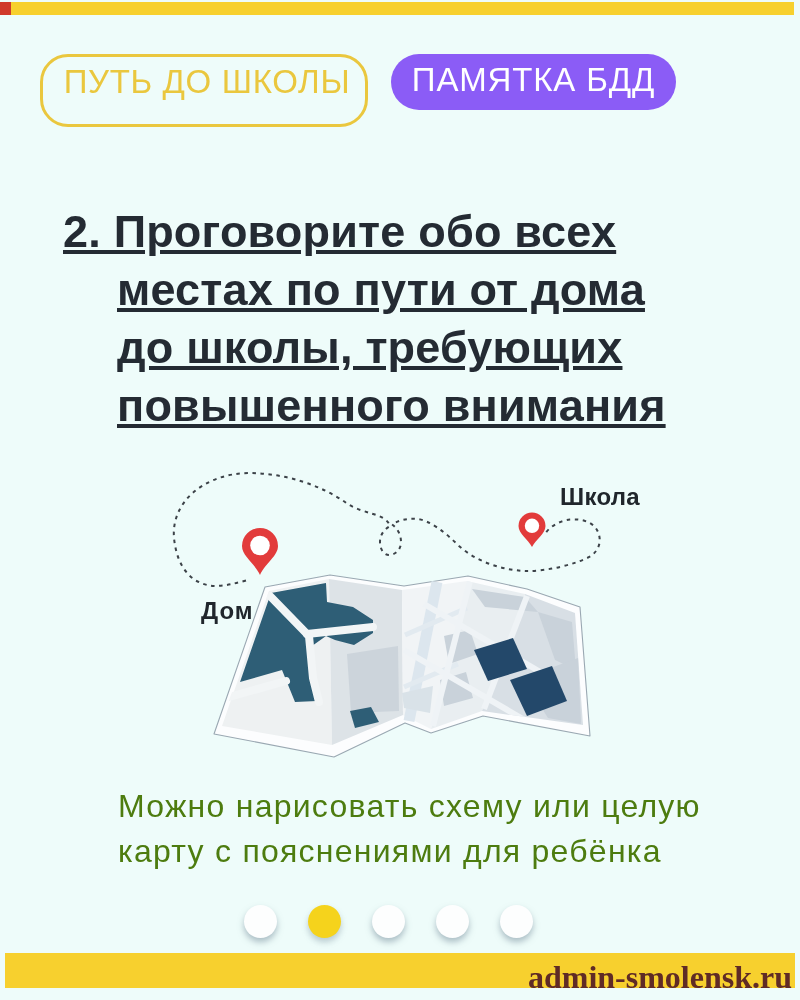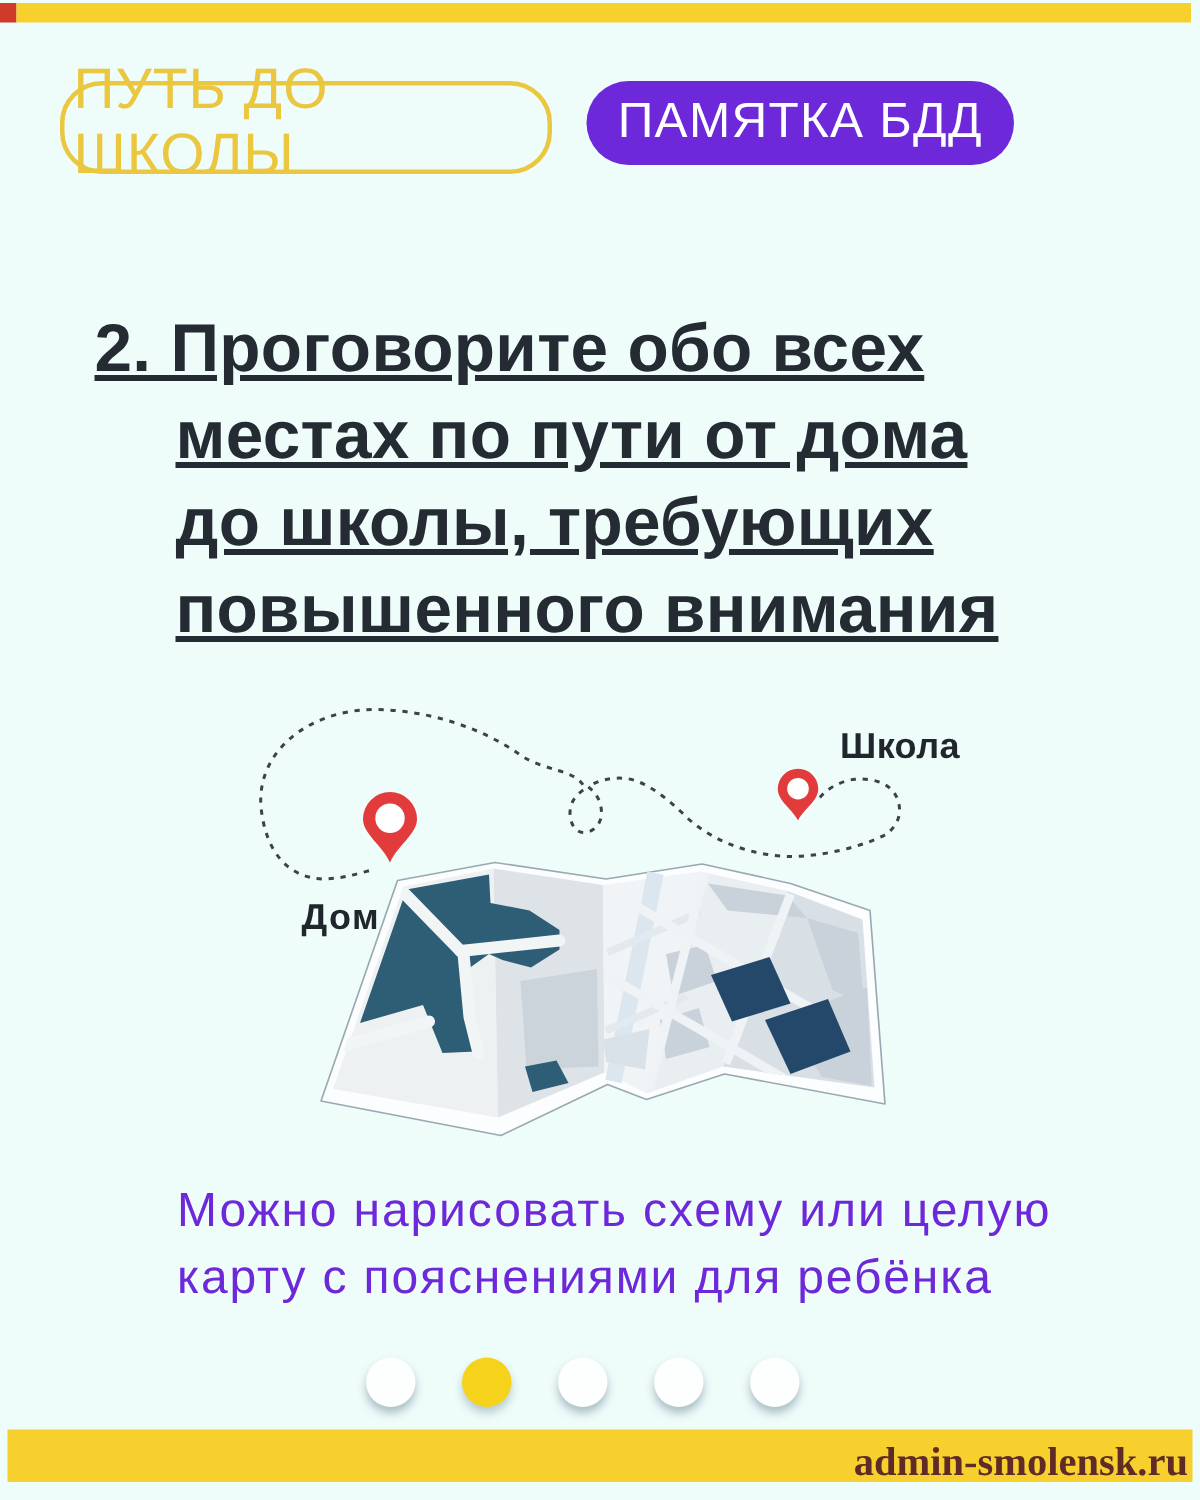--- a/index.html
+++ b/index.html
@@ -9,24 +9,24 @@
 </style>
 </head>
 <body>
 
 <div class="abs" style="left:0;top:2px;width:11px;height:13px;background:#d03a2b;"></div>
 
 <div class="abs" style="left:11px;top:2px;width:783px;height:13px;background:#f7d02e;"></div>
 
 <div class="abs" style="left:40px;top:54px;width:316px;height:50px;border:3px solid #eac73e;
      border-radius:28px;display:flex;align-items:center;justify-content:center;
-     padding-left:6px;padding-bottom:6px;box-sizing:content-box;
-     color:#eac73e;font-size:38px;letter-spacing:0.65px;font-weight:400;">ПУТЬ ДО ШКОЛЫ</div>
+     padding-left:6px;padding-bottom:17px;box-sizing:content-box;
+     color:#eac73e;font-size:33px;letter-spacing:0.65px;font-weight:400;">ПУТЬ ДО ШКОЛЫ</div>
 
-<div class="abs" style="left:391px;top:54px;width:285px;height:56px;background:#6d28d9;
+<div class="abs" style="left:391px;top:54px;width:285px;height:56px;background:#8b5cf6;
      border-radius:28px;display:flex;align-items:center;justify-content:center;
      padding-bottom:4px;box-sizing:border-box;
      color:#ffffff;font-size:33px;letter-spacing:0.85px;font-weight:400;">ПАМЯТКА БДД</div>
 
 <div class="abs" style="left:63px;top:203px;width:680px;font-size:45px;font-weight:700;
      color:#242b33;line-height:58px;padding-left:54px;text-indent:-54px;letter-spacing:0.2px;text-decoration:underline;">
 2.&nbsp;Проговорите обо всех<br>местах по пути от дома<br>до школы, требующих<br>повышенного внимания</div>
 
 <svg class="abs" style="left:140px;top:450px;" width="560" height="330" viewBox="0 0 560 330">
 
@@ -115,32 +115,32 @@
     <path d="M 120,125 C 114.5,113 102,106 102,96 A 18,18 0 1 1 138,96 C 138,106 125.5,113 120,125 Z" fill="#e23b3b"></path>
     <circle cx="120" cy="95.5" r="9.8" fill="#ffffff"></circle>
   </g>
 
   <g>
     <path d="M 392,97 C 388,89 378.5,84 378.5,76 A 13.5,13.5 0 1 1 405.5,76 C 405.5,84 396,89 392,97 Z" fill="#e23b3b"></path>
     <circle cx="392" cy="75.8" r="7.2" fill="#ffffff"></circle>
   </g>
 </svg>
 
-<div class="abs" style="left:118px;top:784px;width:640px;font-size:32px;color:#6d28d9;
+<div class="abs" style="left:118px;top:784px;width:640px;font-size:32px;color:#4d7c0f;
      line-height:45px;letter-spacing:1.25px;">Можно нарисовать схему или целую<br>карту с пояснениями для ребёнка</div>
 
 <div class="abs" style="left:244px;top:905px;display:flex;gap:31px;">
 
   <div style="width:33px;height:33px;border-radius:50%;background:#fdfefe;box-shadow:0 4px 6px rgba(105,130,145,0.5);"></div>
 
   <div style="width:33px;height:33px;border-radius:50%;background:#f5d31c;box-shadow:0 4px 6px rgba(105,130,145,0.4);"></div>
 
   <div style="width:33px;height:33px;border-radius:50%;background:#fdfefe;box-shadow:0 4px 6px rgba(105,130,145,0.5);"></div>
 
   <div style="width:33px;height:33px;border-radius:50%;background:#fdfefe;box-shadow:0 4px 6px rgba(105,130,145,0.5);"></div>
 
   <div style="width:33px;height:33px;border-radius:50%;background:#fdfefe;box-shadow:0 4px 6px rgba(105,130,145,0.5);"></div>
 </div>
 
 <div class="abs" style="left:5px;top:953px;width:790px;height:35px;background:#f7d02e;"></div>
 
 <div class="abs" style="left:0;top:959px;width:792px;text-align:right;font-family:'Liberation Serif', serif;
-     font-size:27px;font-weight:700;color:#5f2b26;">admin-smolensk.ru</div>
+     font-size:32px;font-weight:700;color:#5f2b26;">admin-smolensk.ru</div>
 
 </body></html>

